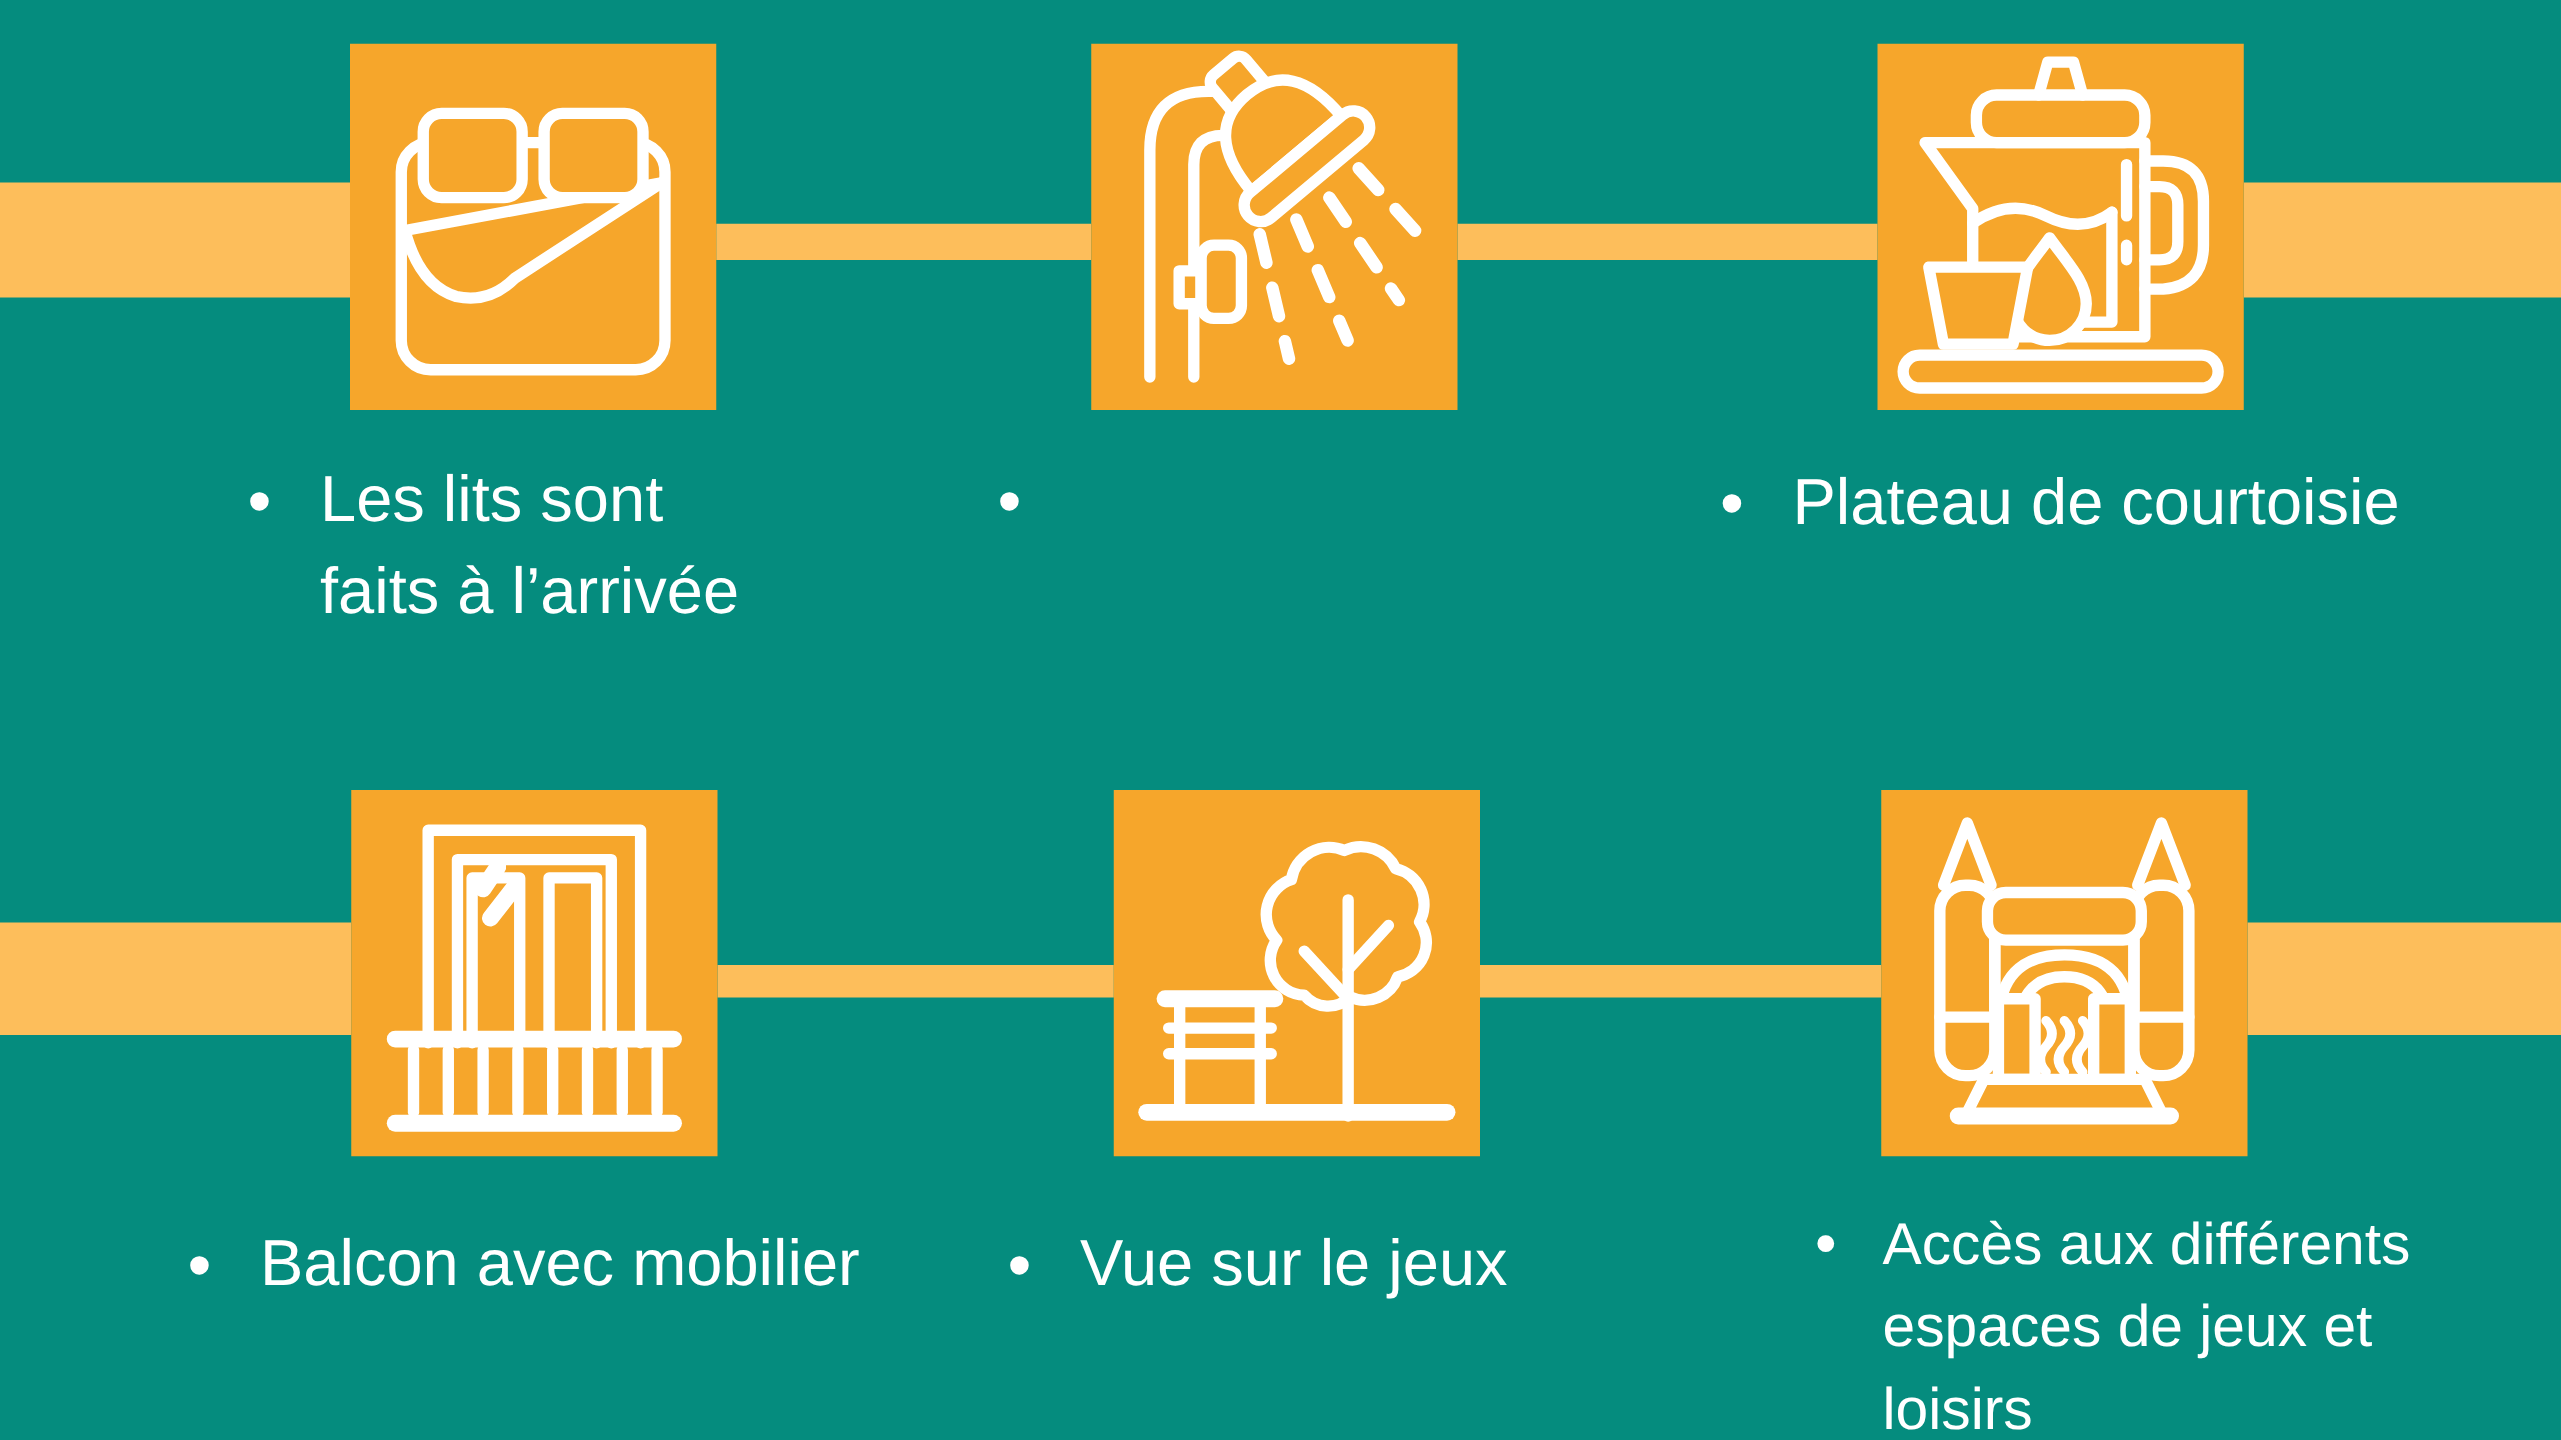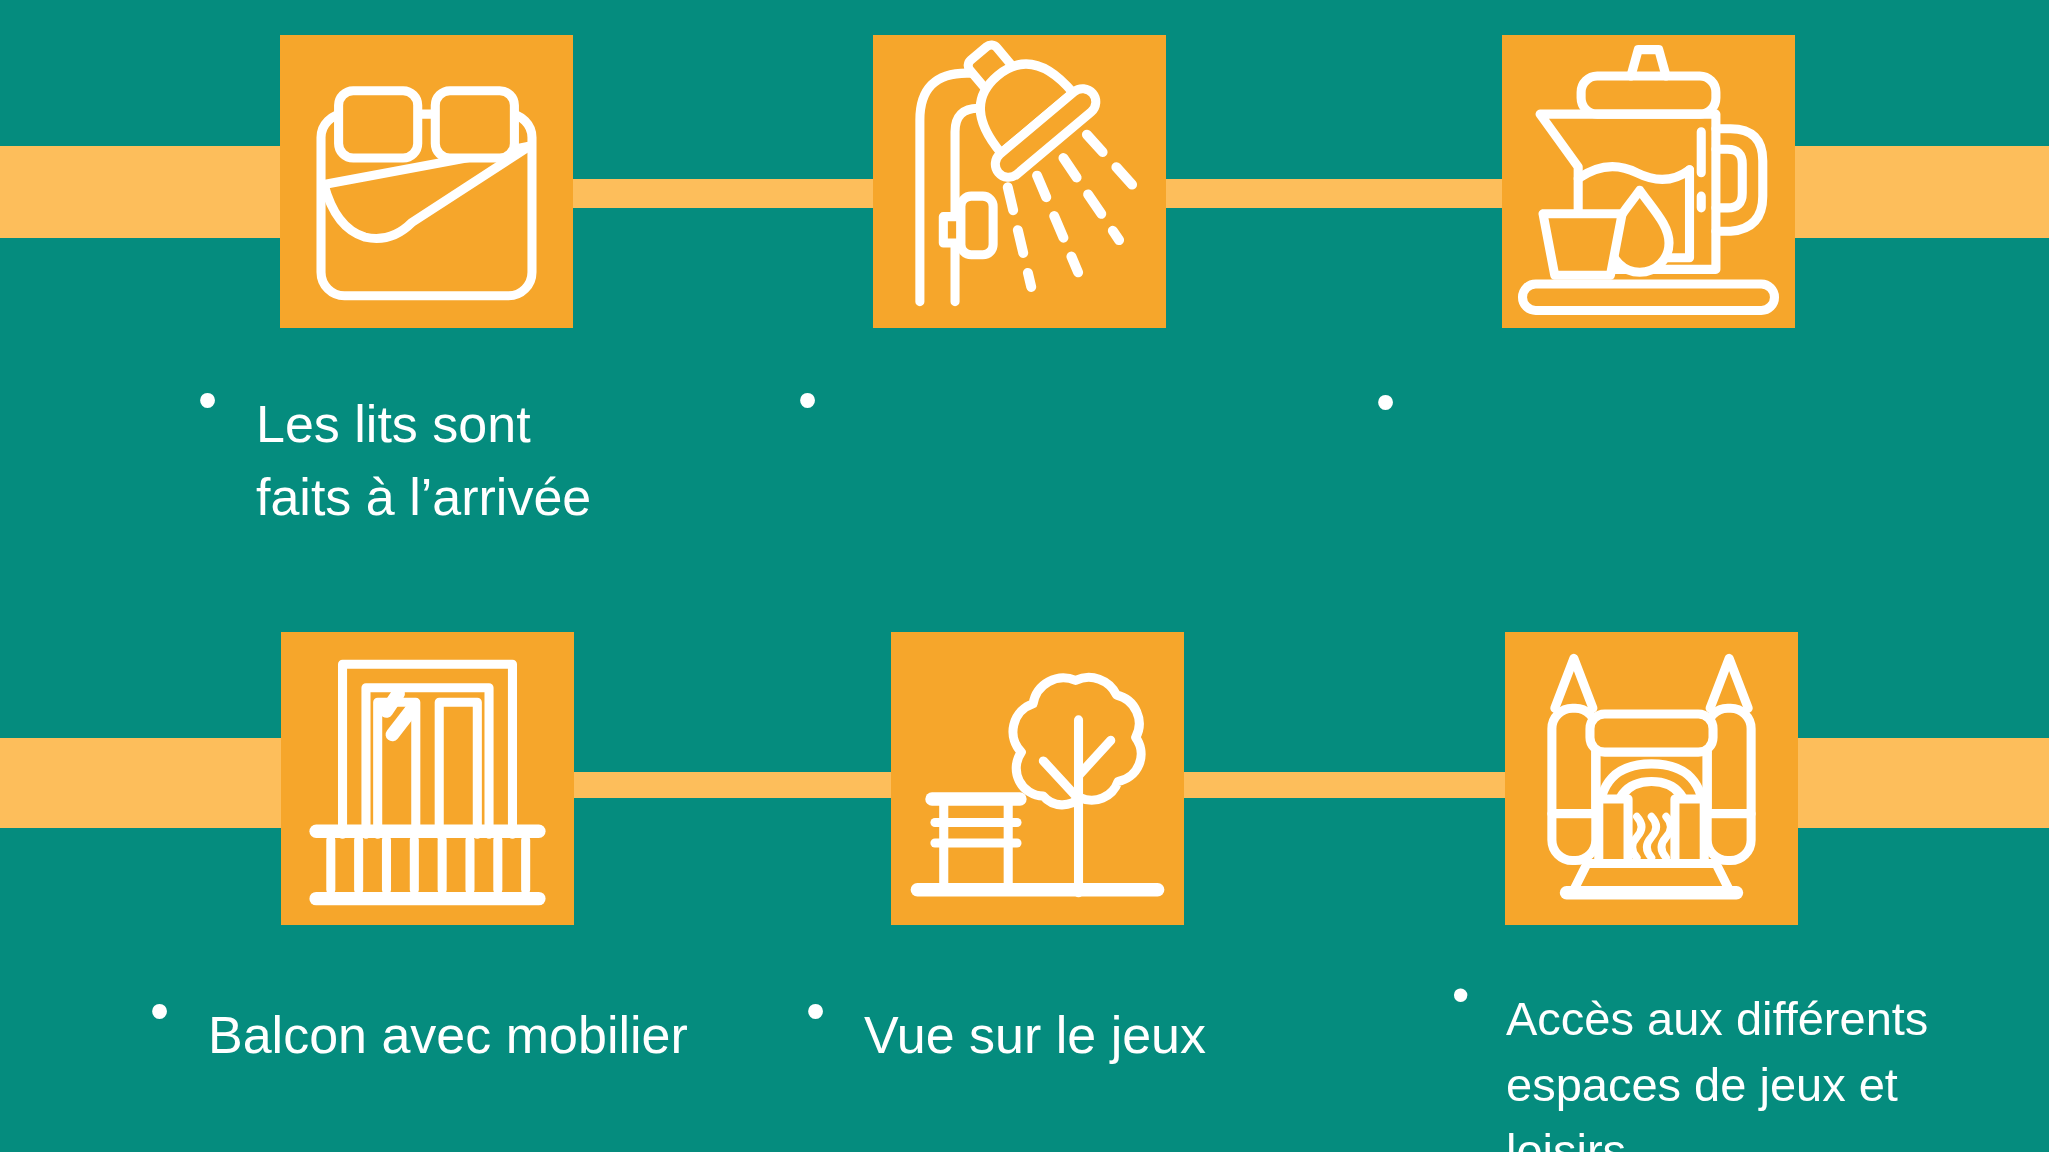--- a/index.html
+++ b/index.html
@@ -22,21 +22,21 @@
   .icon .w5{stroke-width:4.6;}
   .icon .thin{stroke-width:2.6;}
   .icon .spray path{stroke-dasharray:8 7;stroke-width:3.4;}
   .icon .dash2{stroke-dasharray:14 8;}
   .item{
     position:absolute;display:flex;z-index:3;
     color:var(--text,#FFFFFF);
     font-size:52px;line-height:73px;font-weight:400;
   }
   .item .bullet{flex:none;width:28px;margin-right:30px;font-size:1.05em;}
-  .item .text{white-space:pre-line;margin-top:24px;}
+  .item .text{white-space:pre-line;}
   .item.small{font-size:47px;line-height:66px;}
   .item.small .bullet{width:26px;margin-right:28px;}
 </style>
 </head>
 <body>
 
 <div class="canvas">
 
   <div class="band" style="left:0;top:146px;width:280px;height:92px;"></div>
   <div class="band" style="left:573px;top:179px;width:300px;height:29px;"></div>
@@ -158,20 +158,21 @@
     <span class="text">Les lits sont
 faits à l’arrivée</span>
   </div>
 
   <div class="item" style="left:798px;top:364px;width:560px;">
     <span class="bullet">•</span>
   </div>
 
   <div class="item" style="left:1376px;top:366px;width:640px;">
     <span class="bullet">•</span>
+    <span class="text">Plateau de courtoisie</span>
   </div>
 
   <div class="item" style="left:150px;top:975px;width:620px;">
     <span class="bullet">•</span>
     <span class="text">Balcon avec mobilier</span>
   </div>
 
   <div class="item" style="left:806px;top:975px;width:520px;">
     <span class="bullet">•</span>
     <span class="text">Vue sur le jeux</span>

